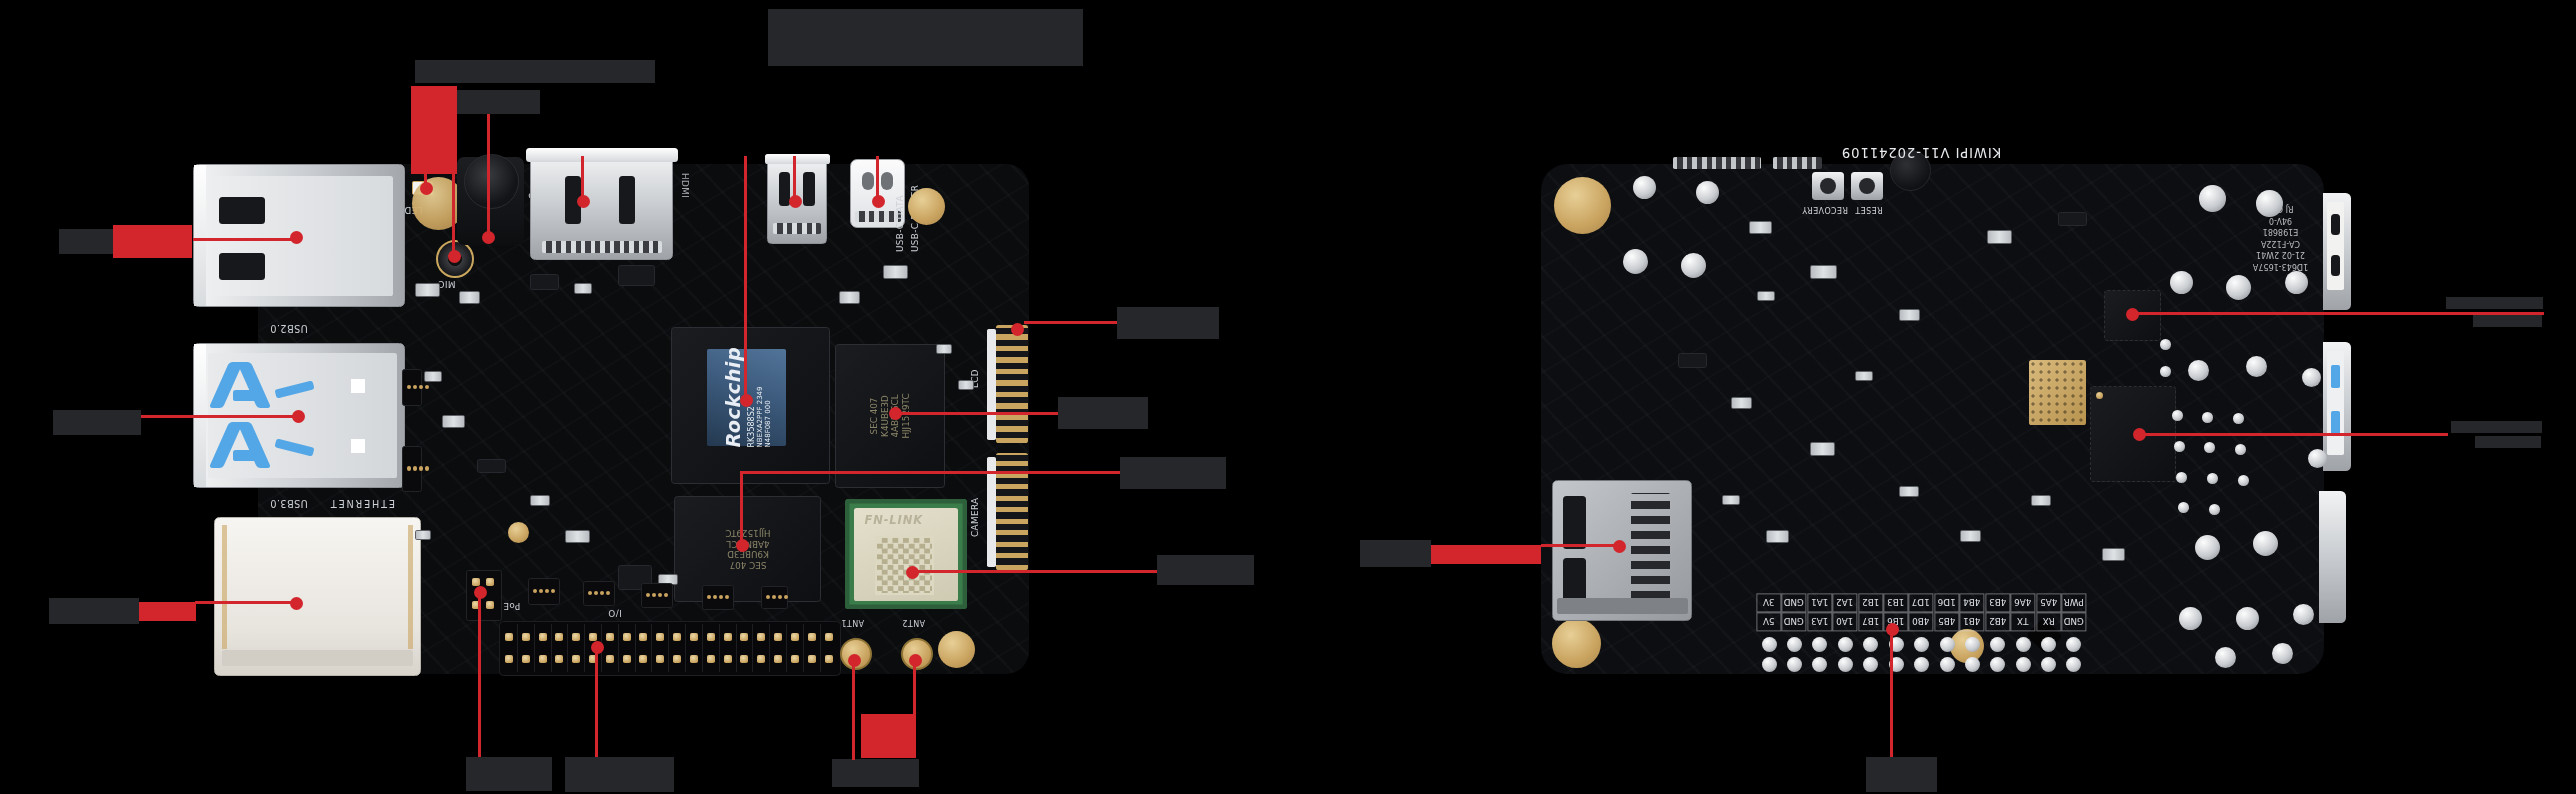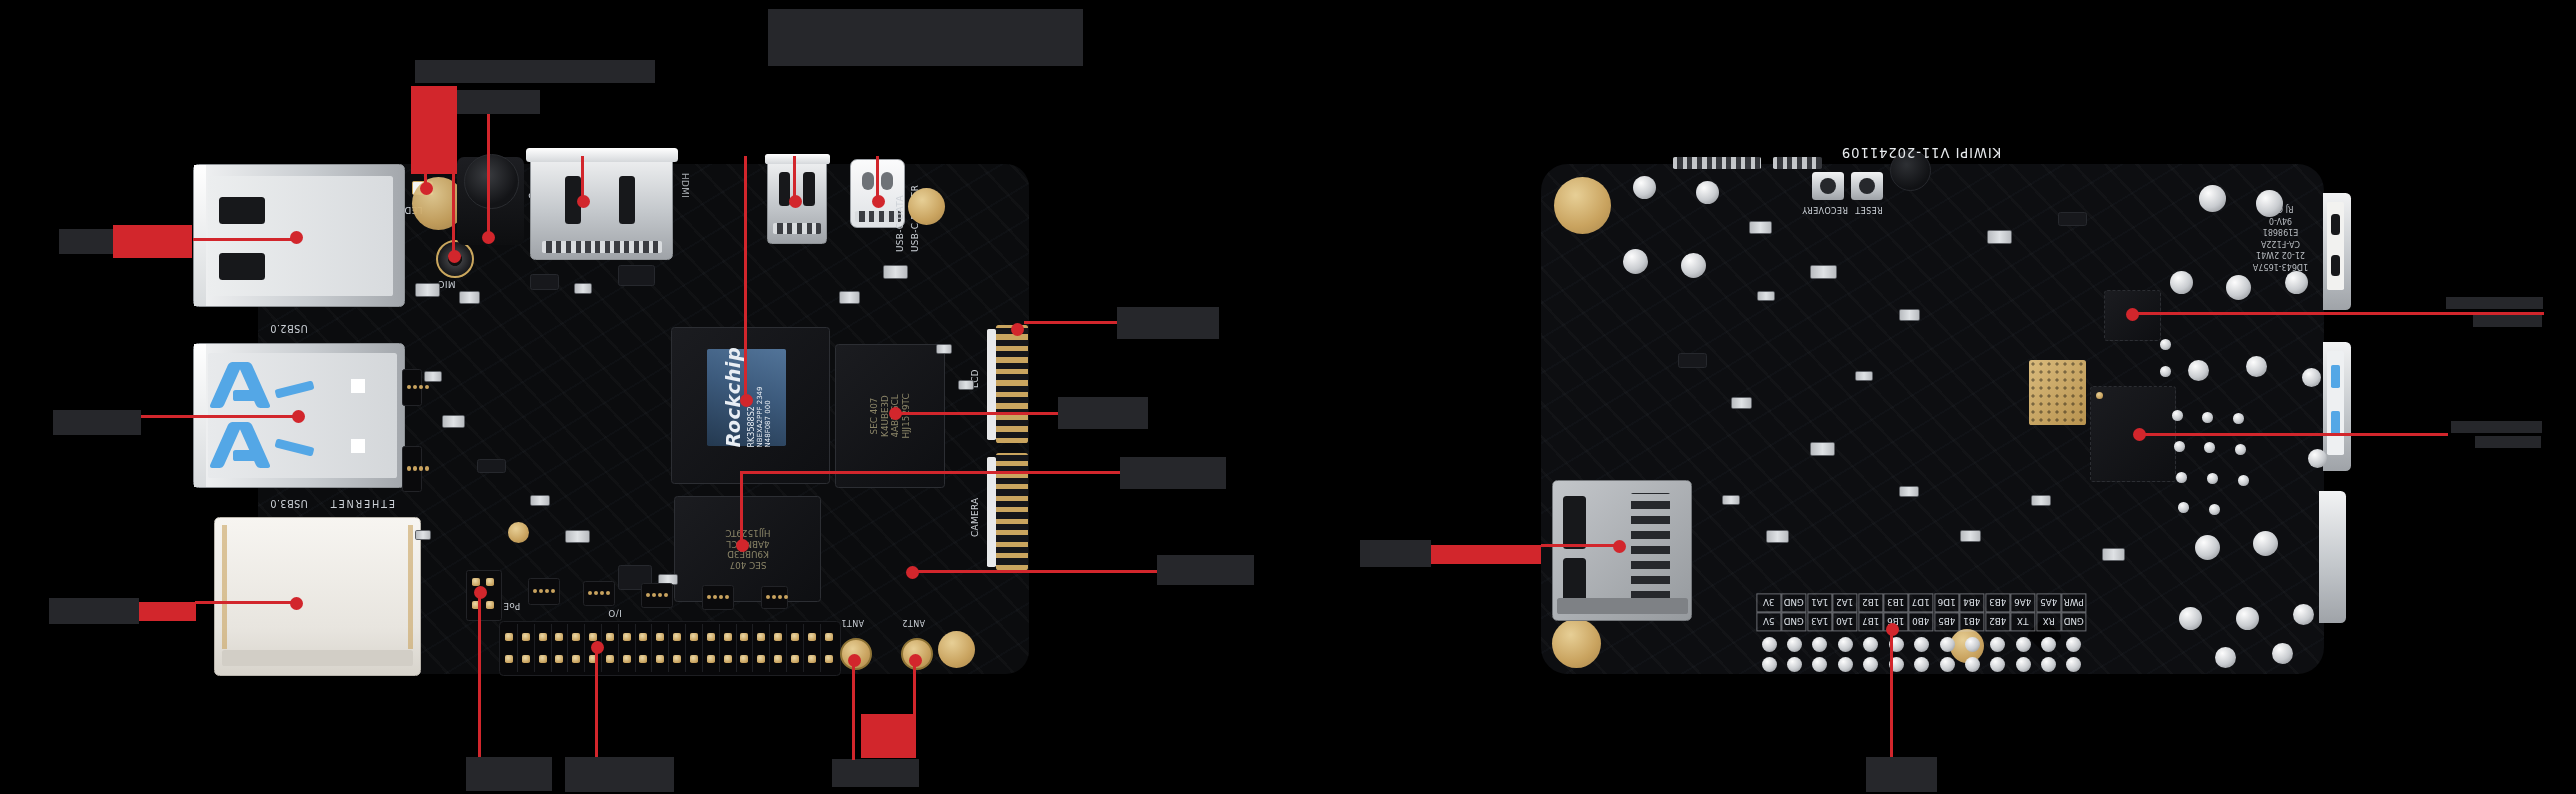--- a/index.html
+++ b/index.html
@@ -117,20 +117,27 @@
   </div>
   <div class="chip" style="left:674px;top:496px;width:145px;height:104px;">
     <div id="ram-bottom-text" class="abs m180" style="left:50%;top:50%;transform:translate(-50%,-50%) rotate(180deg);color:#8a8467;font-size:8.8px;line-height:10.6px;text-align:center;width:132px;">
         <div>SEC 407</div>
         <div>K9UBE3D</div>
         <div>4ABMGCL</div>
         <div>HJJ1529TC</div>
       </div>
   </div>
 
+  <div class="abs" style="left:845px;top:499px;width:122px;height:110px;background:#3a7d4b;border-radius:3.5px;
+              box-shadow:inset 0 0 0 4.4px #2c5f3a;">
+    <div class="abs" style="left:8.8px;top:8.8px;width:104px;height:93px;background:linear-gradient(160deg,#e4e0cc,#cfcab2);border-radius:2.6px;"></div>
+    <div class="txt" style="left:19.4px;top:14px;font-size:11.5px;font-style:italic;font-weight:bold;color:#b8b29a;letter-spacing:0.9px;">FN-LINK</div>
+    <div class="abs" style="left:30px;top:37px;width:55px;height:55px;
+                background:repeating-conic-gradient(#b5ae8f 0% 25%,#ddd8c2 0% 50%);background-size:10.6px 10.6px;border:2.6px solid #ddd8c2;"></div>
+  </div>
 
   <div class="hdr" style="left:466px;top:570px;width:34px;height:49px;">
     <div class="pin" style="left:5.3px;top:7px;"></div>
       <div class="pin" style="left:19.4px;top:7px;"></div>
     <div class="pin" style="left:5.3px;top:30px;"></div>
       <div class="pin" style="left:19.4px;top:30px;"></div>
   </div>
   <span class="txt silk m180" style="left:503px;top:601px;font-size:8.8px;">PoE</span>
   <span class="txt silk m180" style="left:608px;top:608px;font-size:8.8px;">I/O</span>
 

